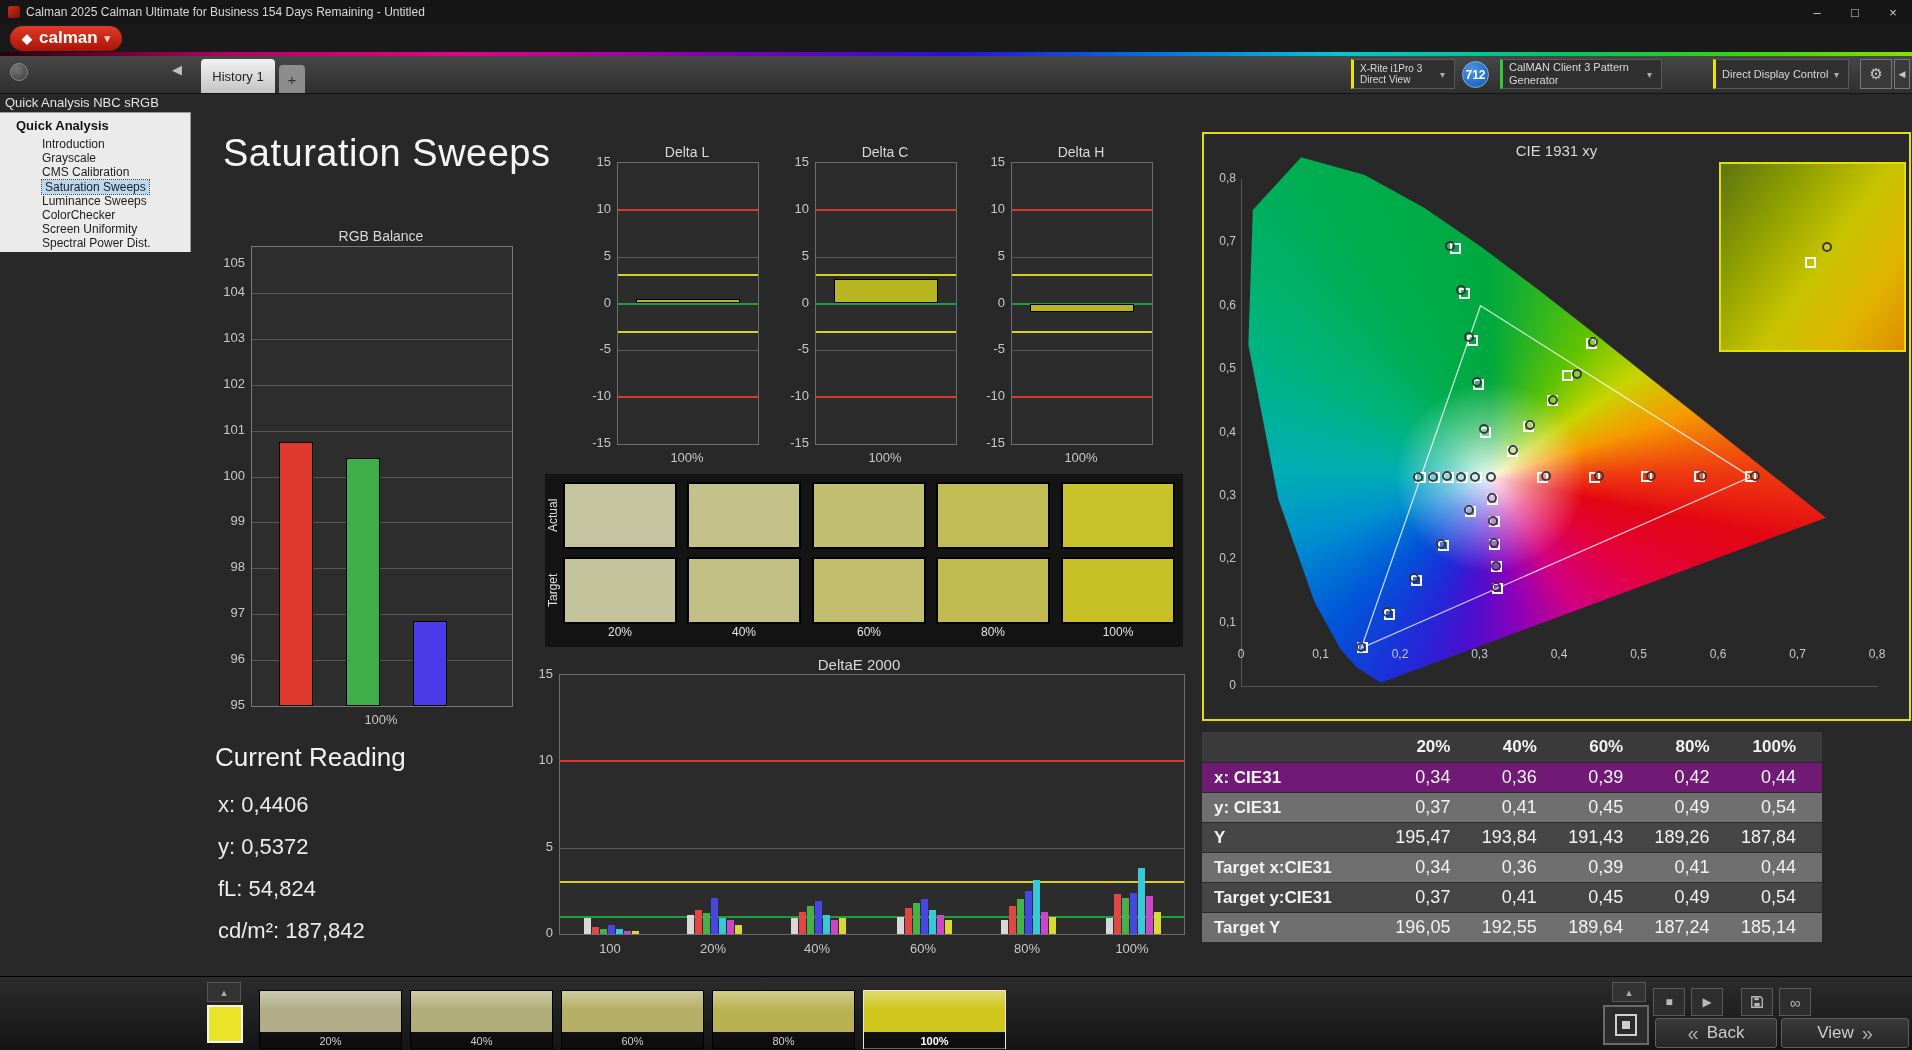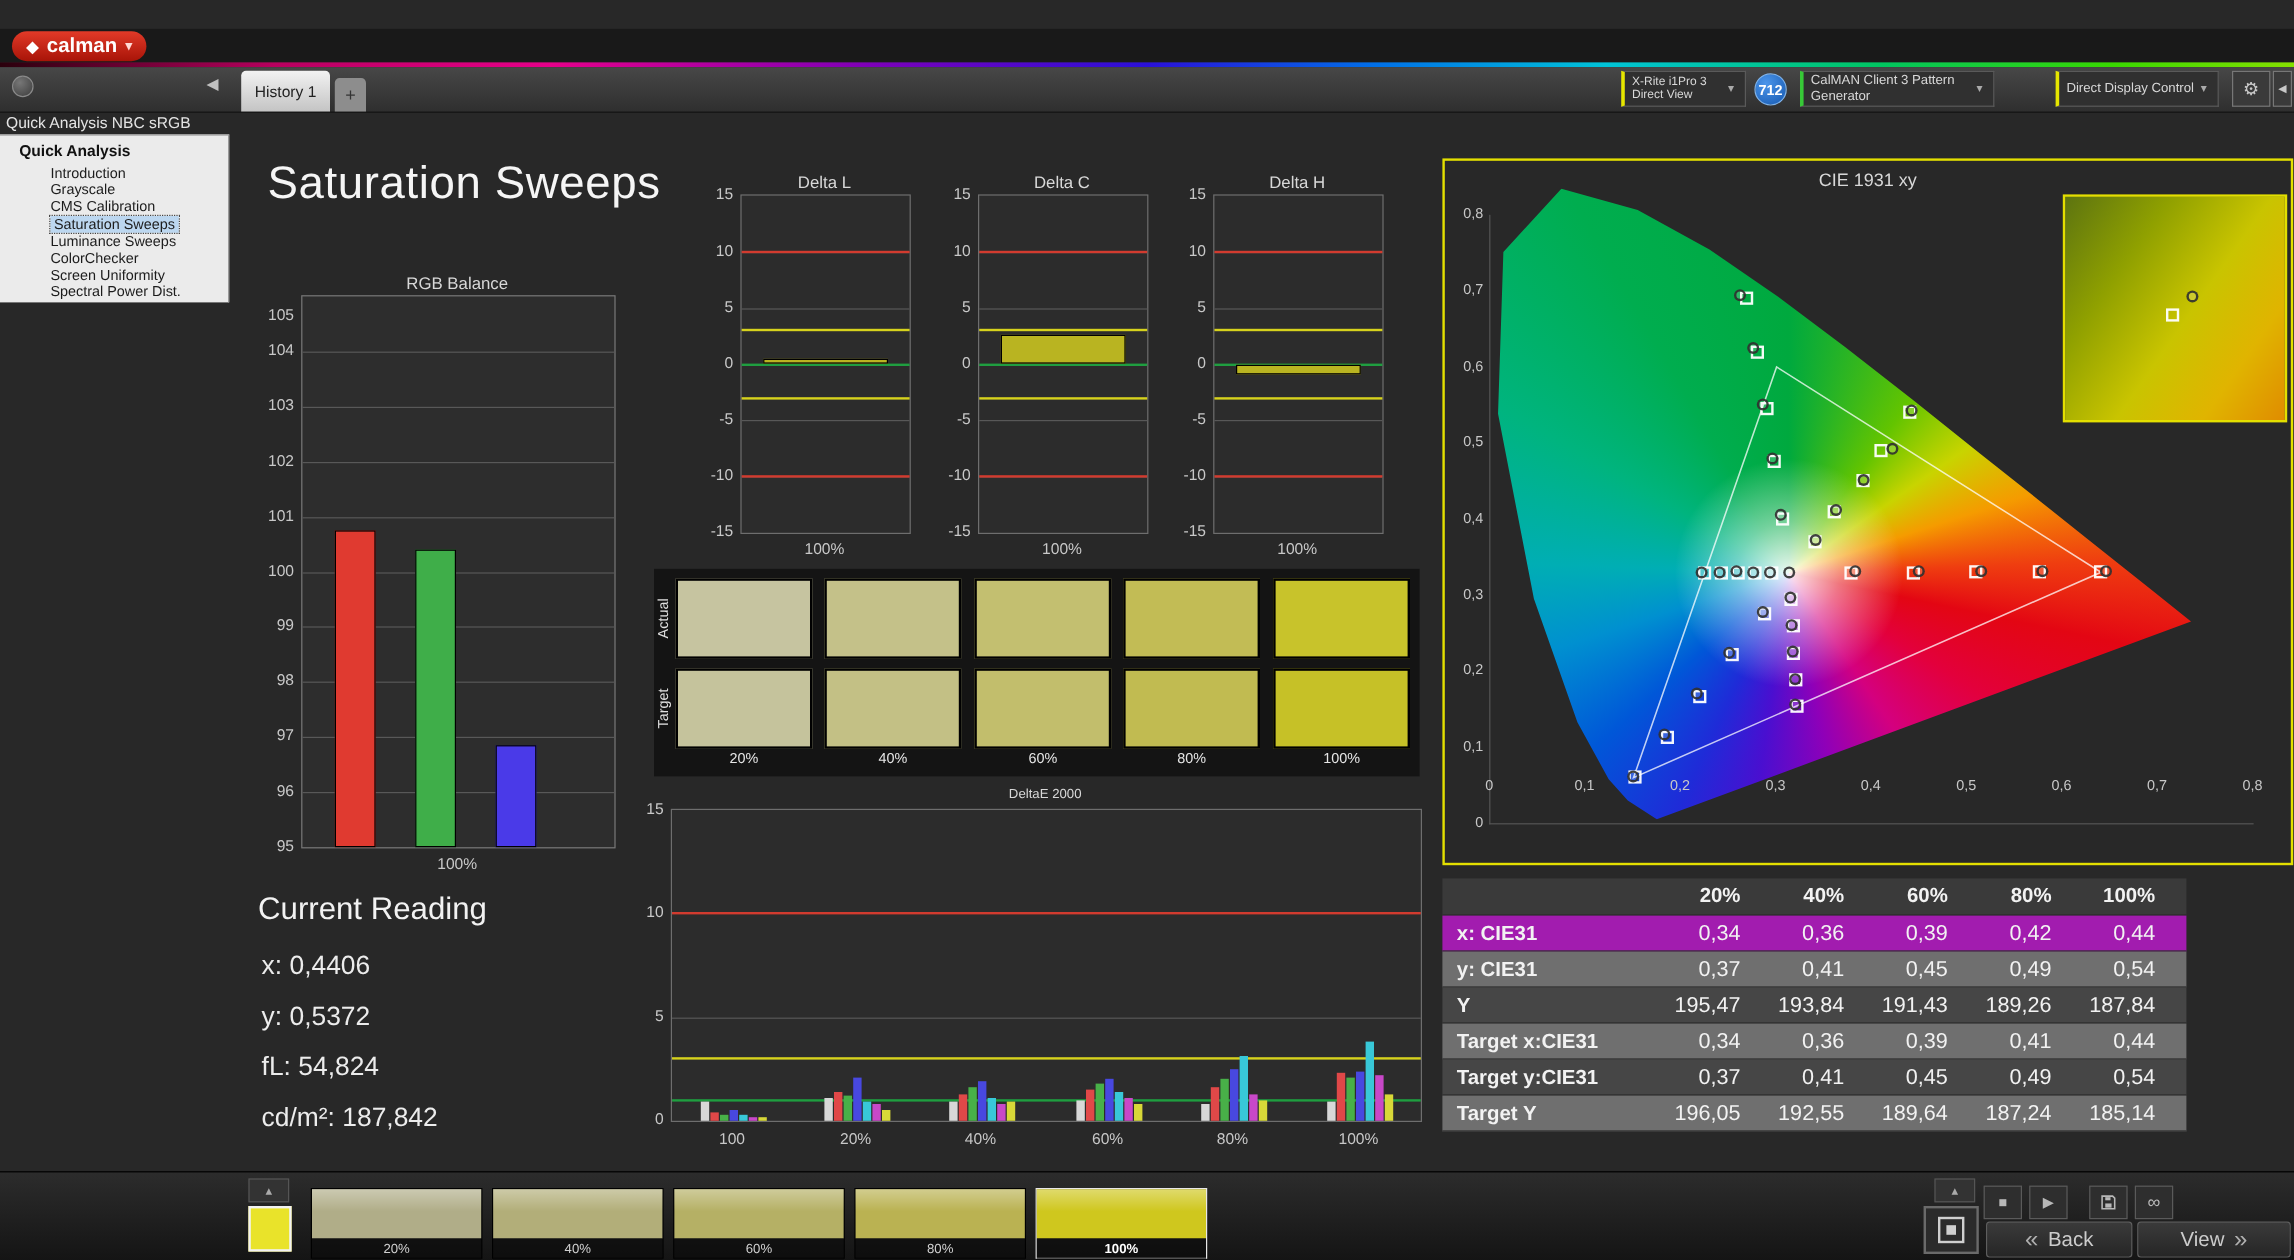--- a/index.html
+++ b/index.html
@@ -84,21 +84,21 @@
 
   
   #swatch-panel{position:absolute;left:545px;top:474px;width:638px;height:173px;background:#141414;}
   .swrot{position:absolute;left:1px;width:16px;height:67px;writing-mode:vertical-rl;transform:rotate(180deg);
          font-size:12px;color:#e0e0e0;text-align:center;}
   .swatch{position:absolute;width:114px;height:67px;border:2px solid #000;box-sizing:border-box;}
   .swlab{position:absolute;top:151px;width:114px;text-align:center;font-size:12px;color:#e6e6e6;}
 
   
   #de-chart{position:absolute;left:509px;top:656px;width:690px;height:305px;}
-  #de-title{left:50px;top:0;width:624px;font-size:11px;}
+  #de-title{left:38px;top:0;width:624px;font-size:15px;}
   #de-plot{position:absolute;left:50px;top:18px;width:624px;height:259px;background:#2c2c2c;border:1px solid #6e6e6e;}
   #de-chart .ylab{left:0;width:44px;}
   .debar{position:absolute;bottom:0;width:7px;}
 
   
   #cie-panel{position:absolute;left:1202px;top:132px;width:709px;height:589px;border:2px solid #e3df00;
              background:#282828;box-sizing:border-box;}
   #cie-title{left:0;top:8px;width:705px;font-size:15px;}
   #cie-plot{position:absolute;left:37px;top:45px;width:636px;height:507px;border-left:1px solid #555;border-bottom:1px solid #555;}
   #cie-gamut{position:absolute;left:0;top:-32px;width:636px;height:539px;
@@ -149,20 +149,29 @@
   .bigbtn .innersq{width:8px;height:8px;background:#cfcfcf;}
   .navbtn{position:absolute;top:1018px;height:30px;background:linear-gradient(#3a3a3a,#262626);border:1px solid #5e5e5e;
           border-radius:3px;color:#cccccc;font-size:17px;display:flex;align-items:center;justify-content:center;gap:8px;box-sizing:border-box;}
   .navbtn .chev{font-size:20px;color:#b0b0b0;}
 </style>
 </head>
 <body>
 
 <div id="app">
 
+  <div class="titlebar">
+    <span class="appicon"></span>
+    <span>Calman 2025 Calman Ultimate for Business 154 Days Remaining  - Untitled</span>
+    <div class="wincontrols">
+      <span class="winbtn">–</span>
+      <span class="winbtn">□</span>
+      <span class="winbtn">×</span>
+    </div>
+  </div>
 
   <div class="logorow">
     <div class="logo">
       <span class="dia">◆</span>
       <span>calman</span>
       <span class="caret">▾</span>
     </div>
   </div>
   <div class="rainbow"></div>
 
@@ -422,21 +431,21 @@
 
   <div id="results-table">
       <div class="trow head">
         <div class="tcell-label"></div>
         <div class="tcell">20%</div>
         <div class="tcell">40%</div>
         <div class="tcell">60%</div>
         <div class="tcell">80%</div>
         <div class="tcell">100%</div>
       </div>
-      <div class="trow" style="background: #a21caf;">
+      <div class="trow" style="background: #701a75;">
         <div class="tcell-label">x: CIE31</div>
         <div class="tcell">0,34</div>
         <div class="tcell">0,36</div>
         <div class="tcell">0,39</div>
         <div class="tcell">0,42</div>
         <div class="tcell">0,44</div>
       </div>
       <div class="trow" style="background: rgb(111, 111, 111);">
         <div class="tcell-label">y: CIE31</div>
         <div class="tcell">0,37</div>

